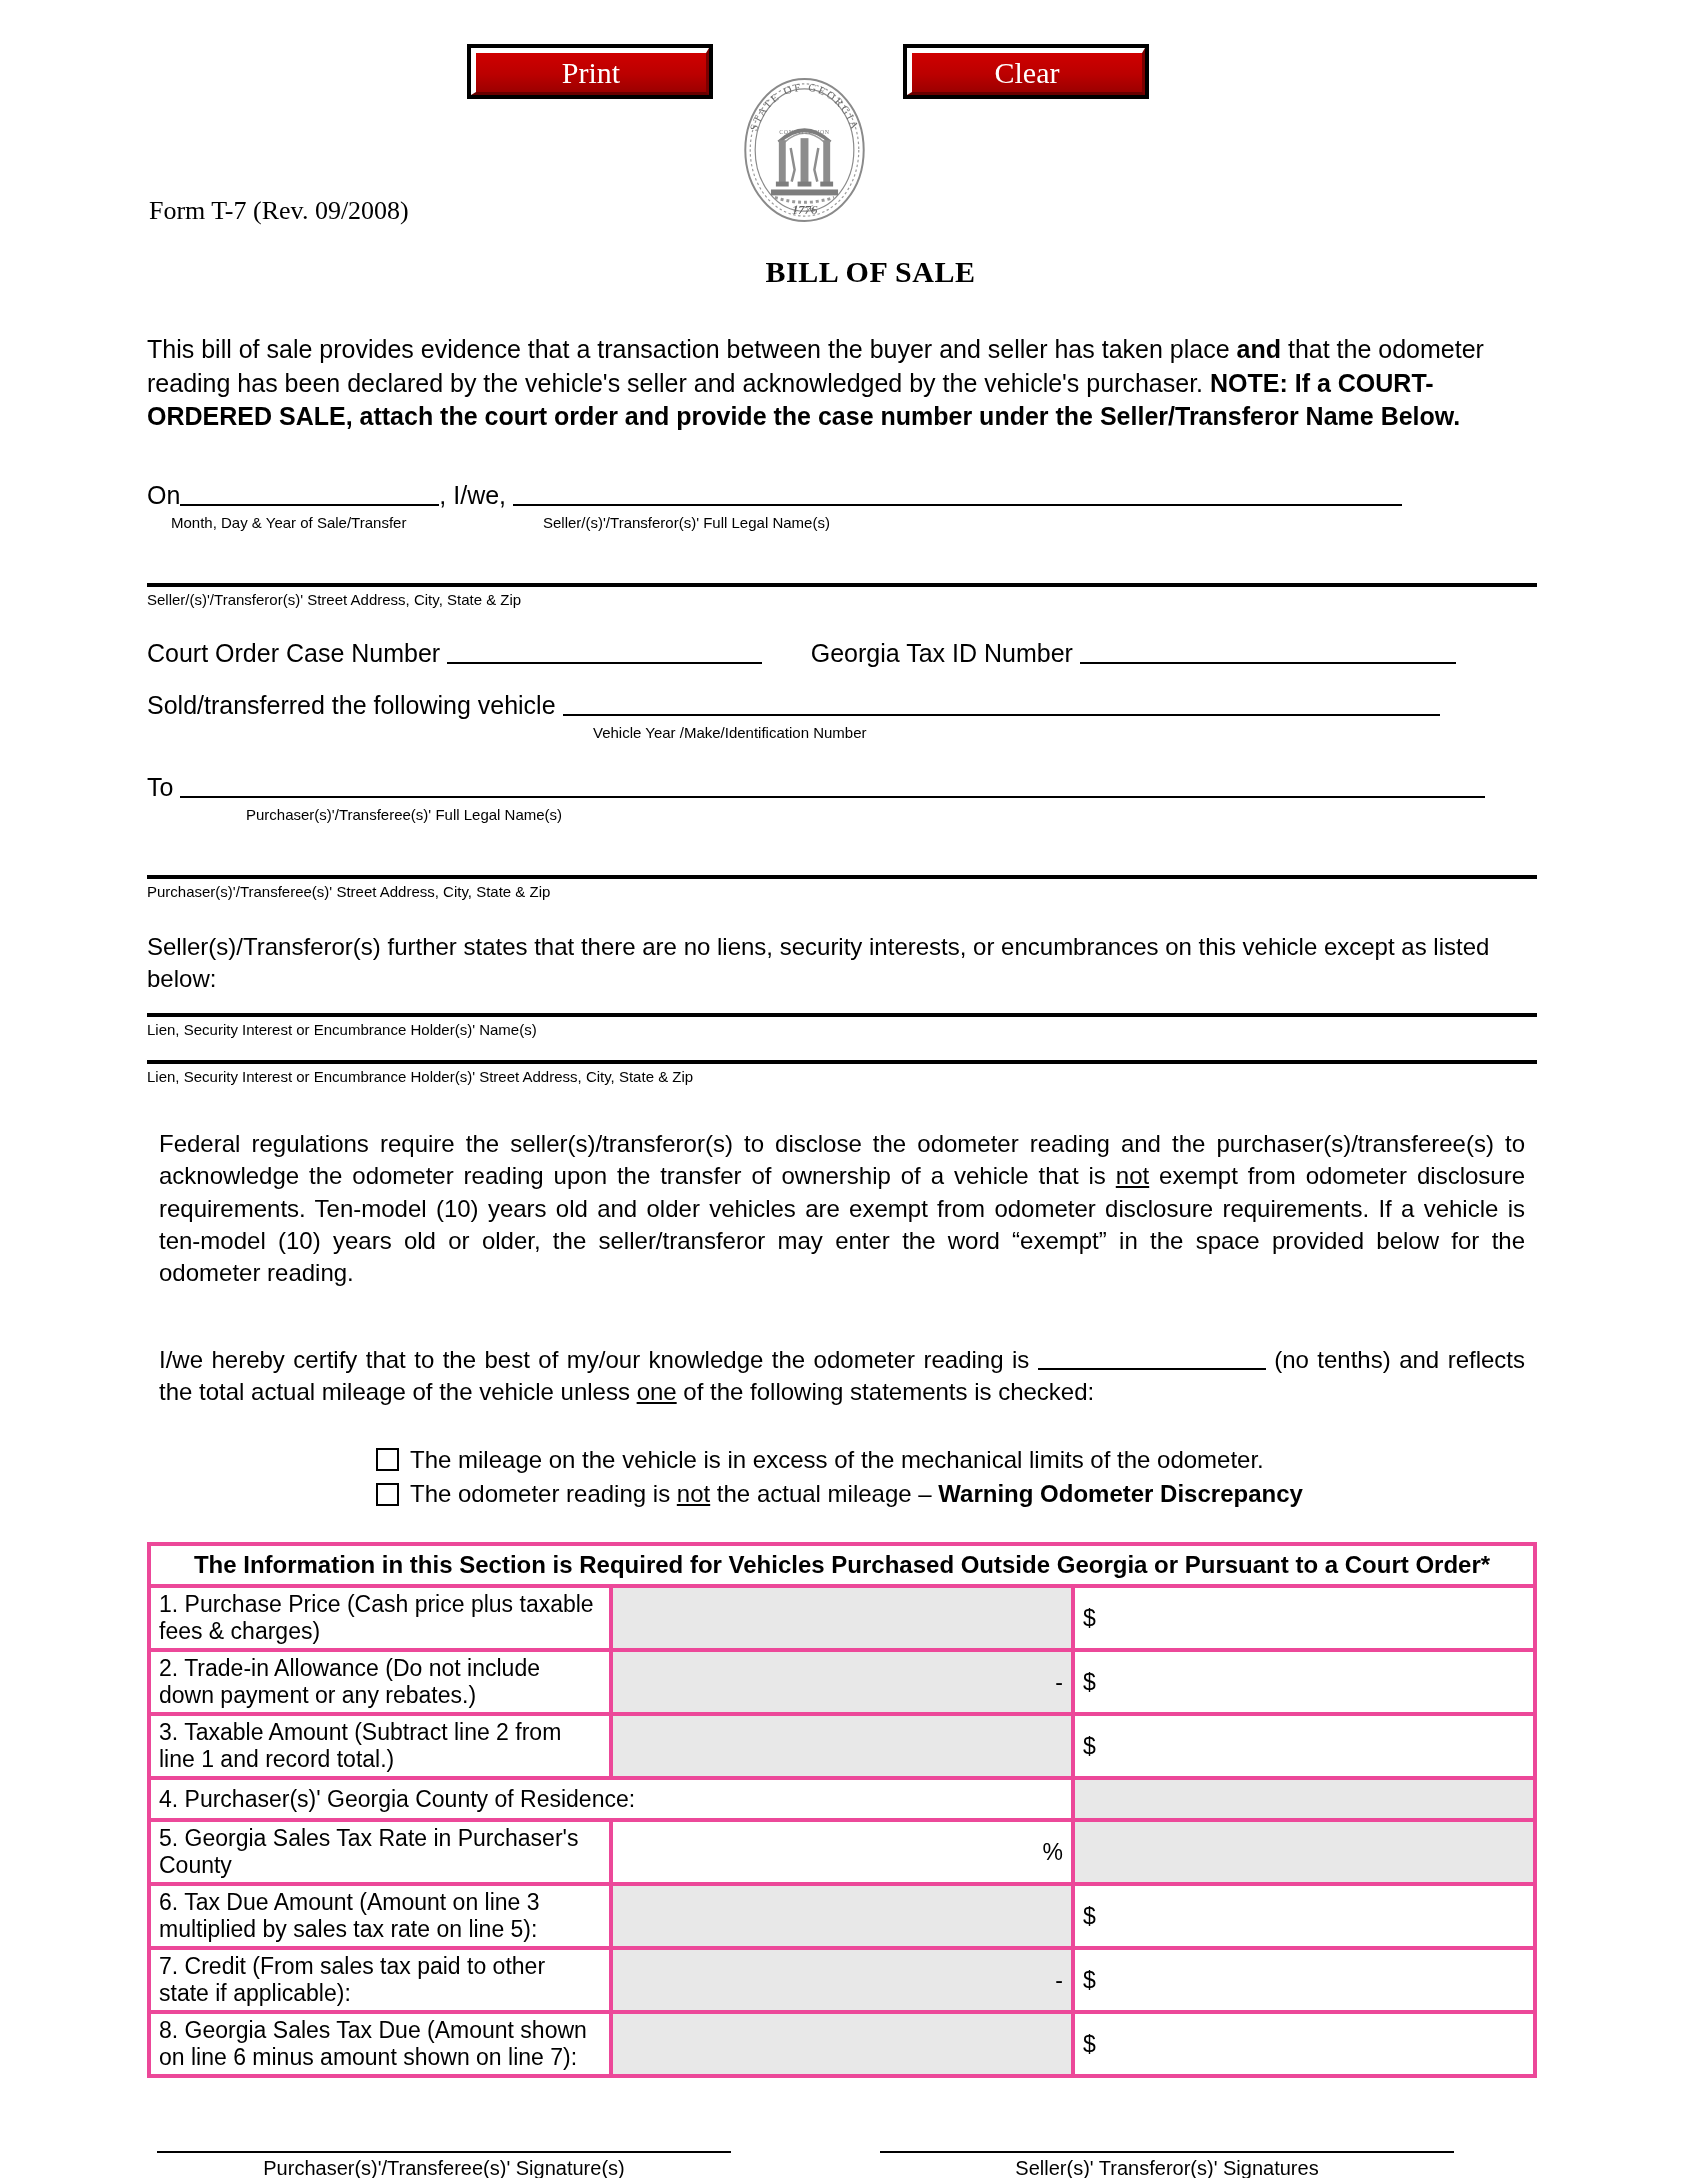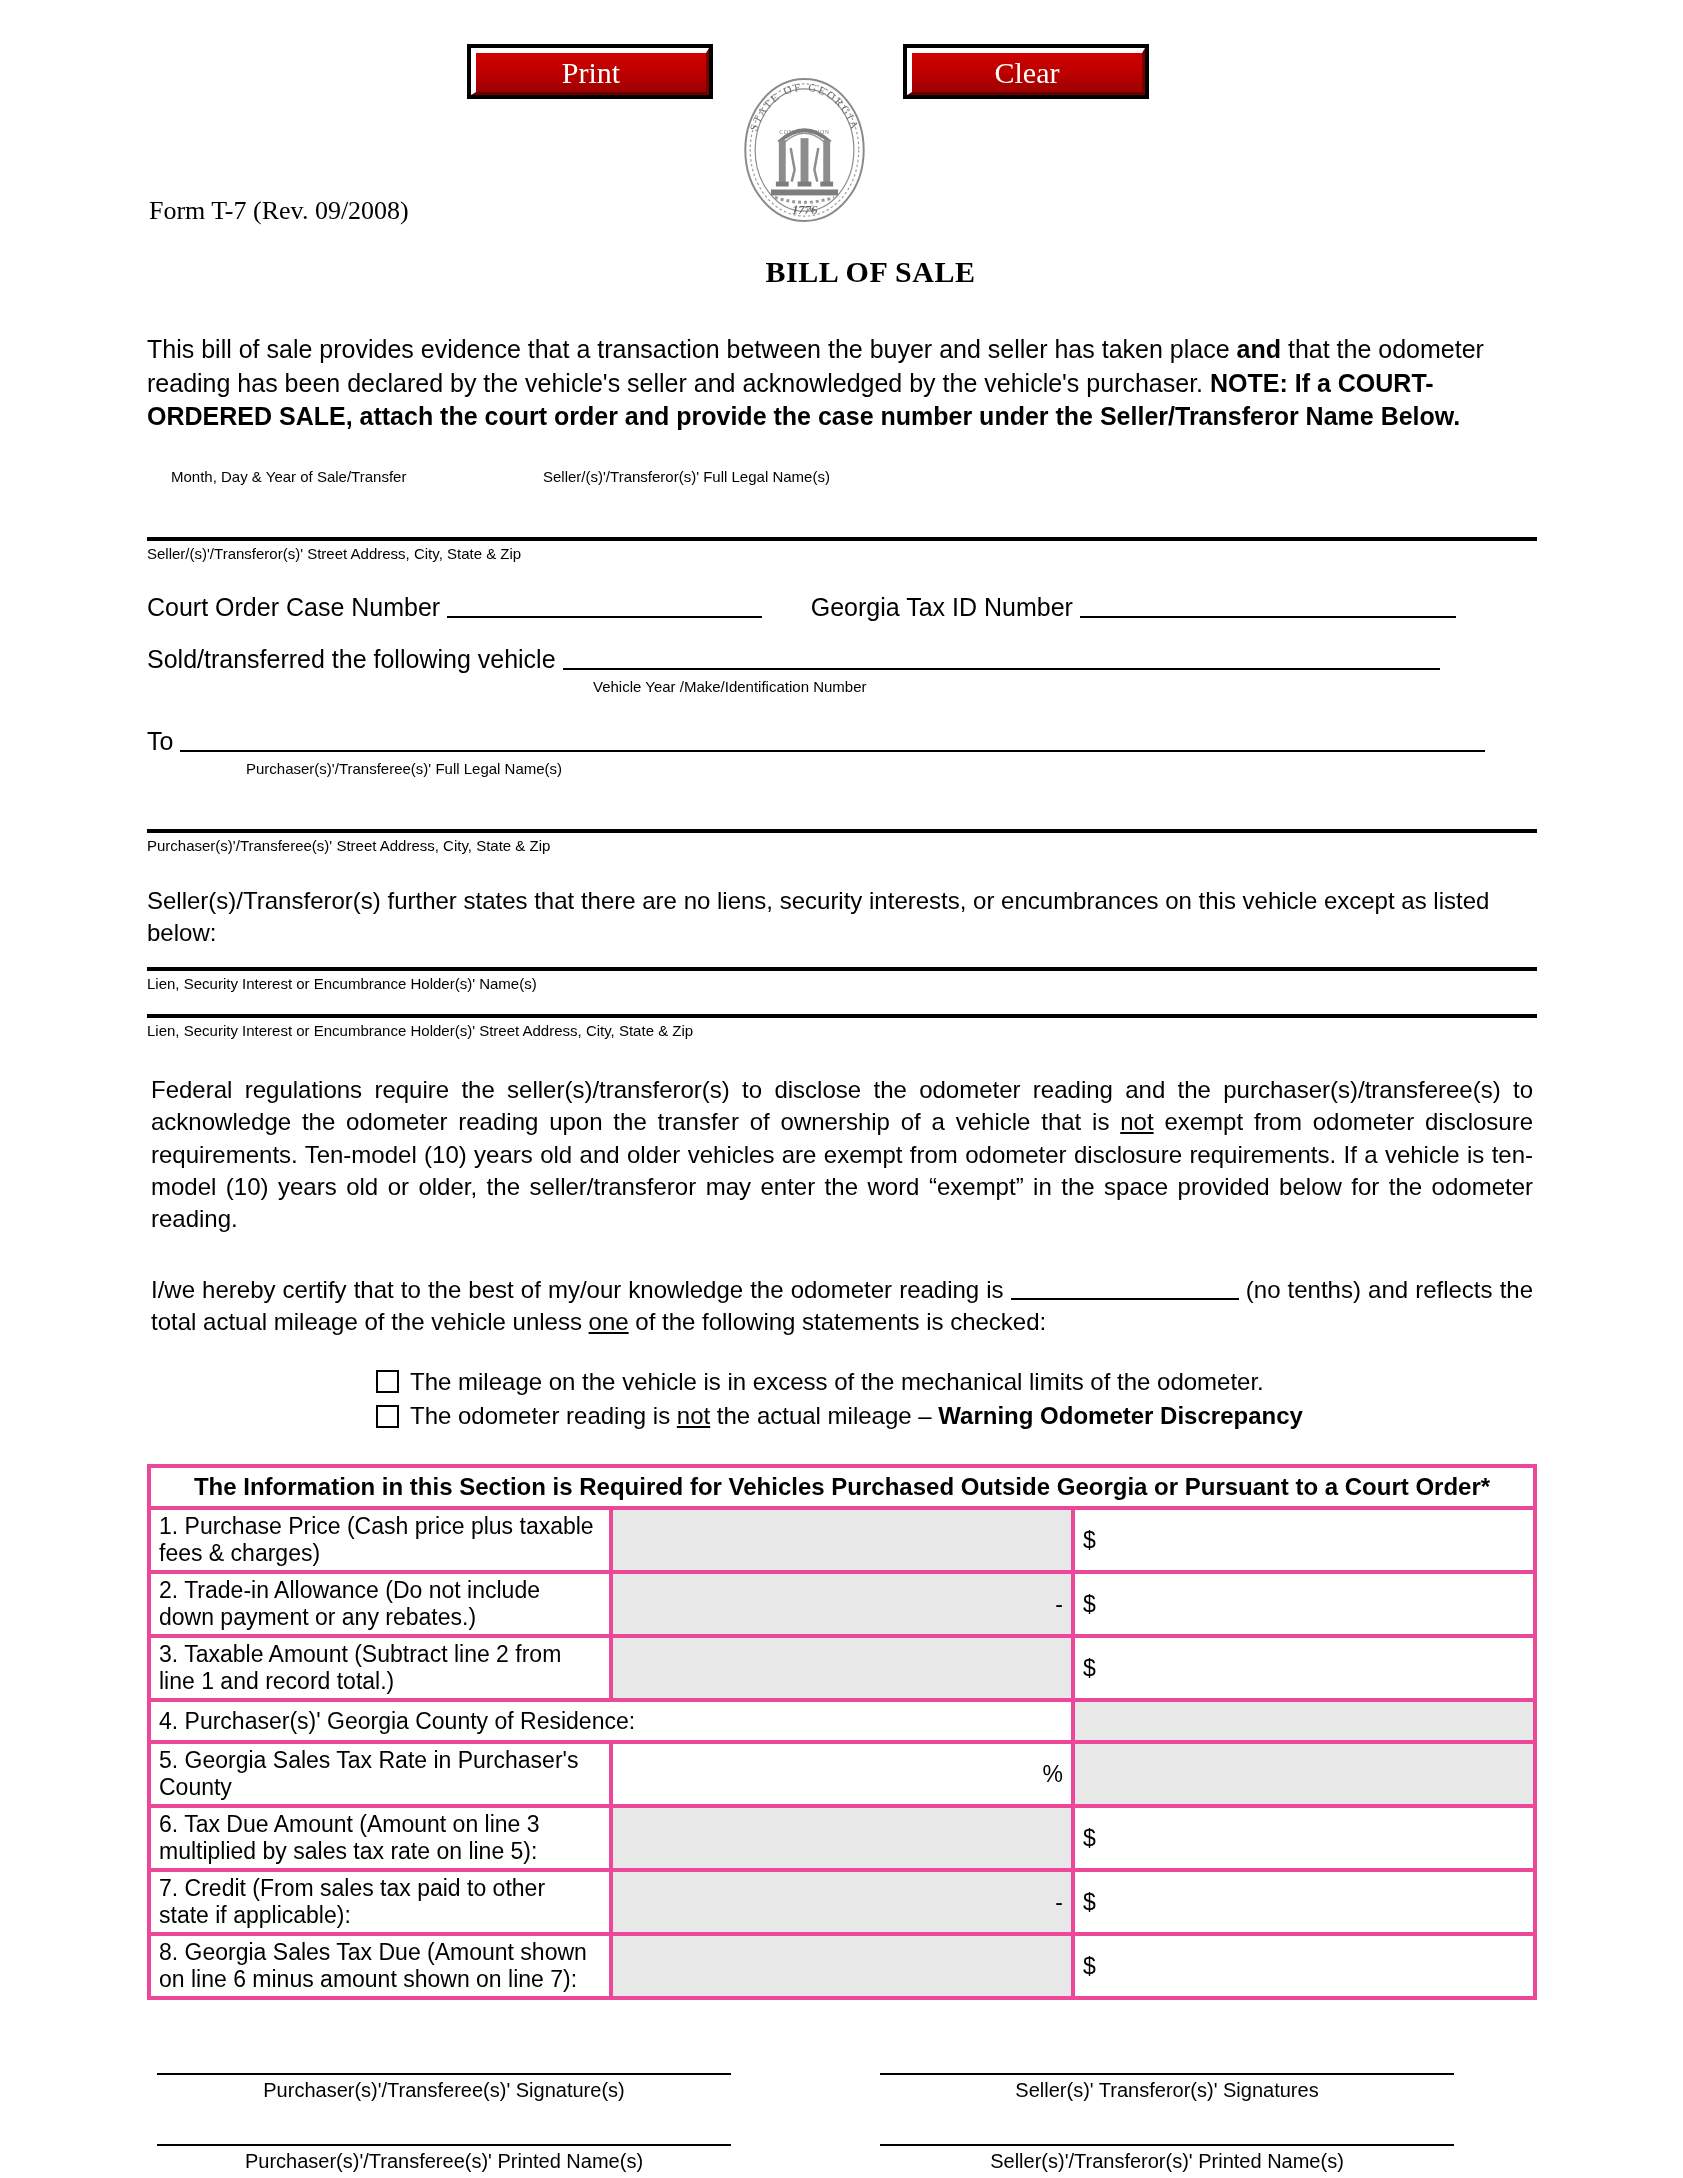--- a/index.html
+++ b/index.html
@@ -99,21 +99,21 @@
     width: 1390px;
   }
 
   p.intro {
     margin: 0;
     font-size: 25px;
     line-height: 1.34;
     text-align: left;
   }
   p.just {
-    margin: 4px;
+    margin: 12px;
     font-size: 24px;
     line-height: 1.35;
     text-align: justify;
     text-justify: inter-word;
   }
   .b { font-weight: bold; }
   .u { text-decoration: underline; }
 
   .spacer-30 { height: 30px; }
   .spacer-22 { height: 22px; }
@@ -254,20 +254,23 @@
 
   <div class="form-code">Form T-7 (Rev. 09/2008)</div>
   <div class="doc-title">BILL OF SALE</div>
 
   <div class="content">
 
     <p class="intro"><span>This bill of sale provides evidence that a transaction between the buyer and seller has taken place </span><span class="b">and</span><span> that the odometer reading has been declared by the vehicle's seller and acknowledged by the vehicle's purchaser.  </span><span class="b">NOTE:  If a COURT-ORDERED SALE, attach the court order and provide the case number under the Seller/Transferor Name Below.</span></p>
 
     <div class="spacer-30"></div>
 
+    <div class="fillrow" style="margin-top:16px;">
+      <span>On</span><span class="fill" style="width:259px;"></span><span>, I/we,</span> <span class="fill" style="width:889px;"></span>
+    </div>
     <div style="position:relative;height:22px;">
       <div class="caption" style="position:absolute;left:24px;width:297px;">Month, Day &amp; Year of Sale/Transfer</div>
       <div class="caption" style="position:absolute;left:396px;width:889px;">Seller/(s)'/Transferor(s)' Full Legal Name(s)</div>
     </div>
 
     <div style="height:51px;"></div>
 
     <div class="thickline"></div>
     <div class="caption">Seller/(s)'/Transferor(s)' Street Address, City, State &amp; Zip</div>
 

